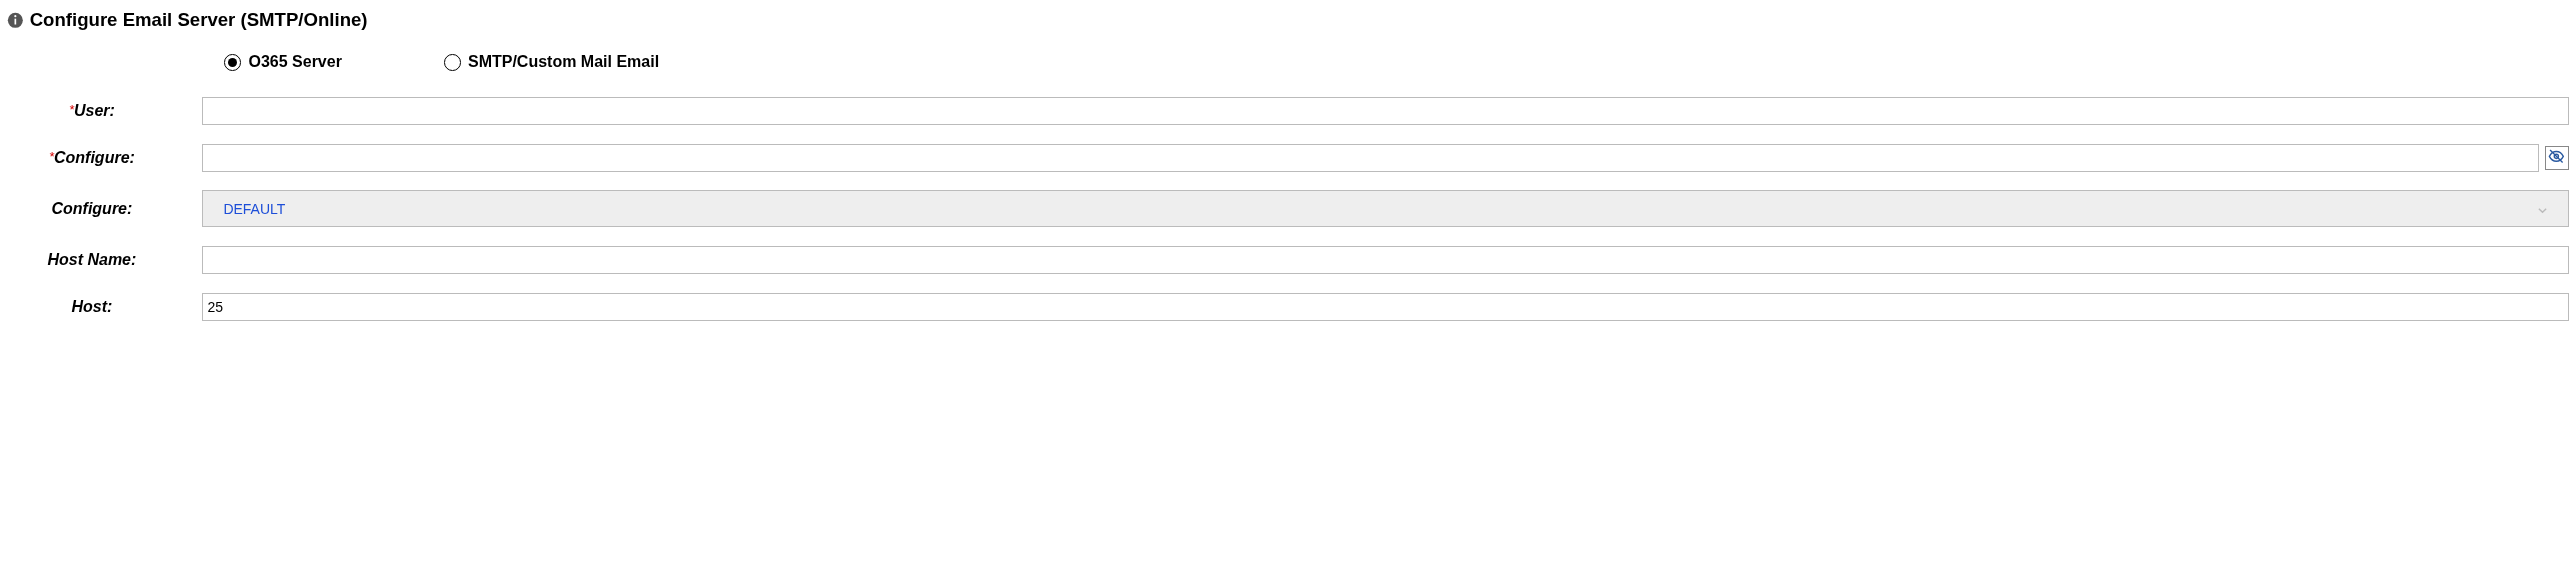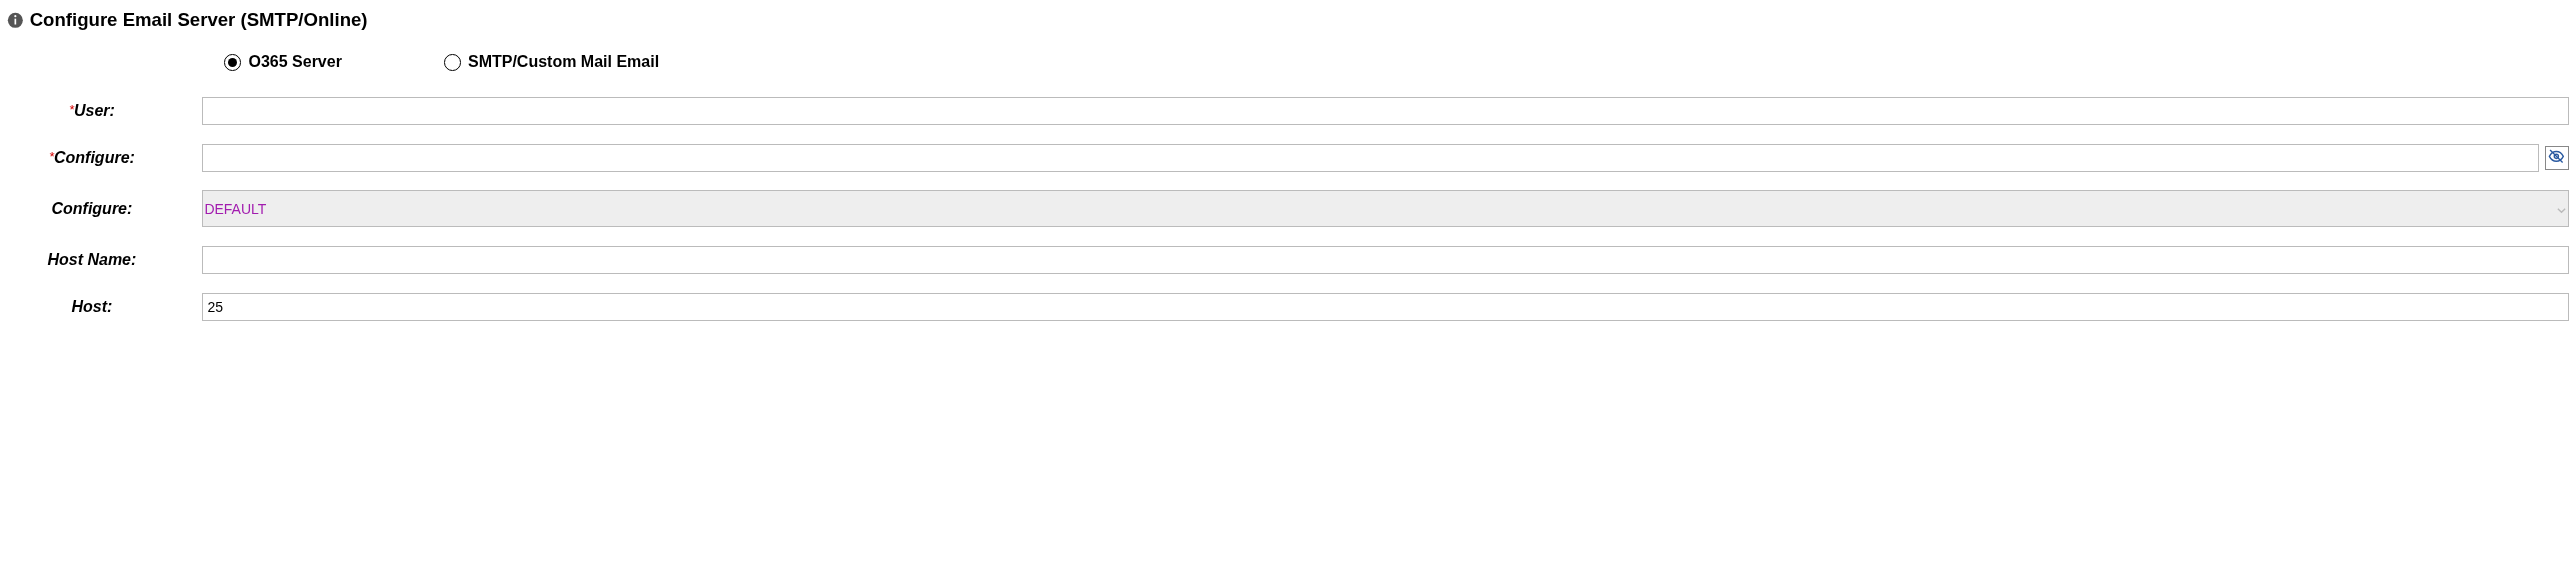--- a/index.html
+++ b/index.html
@@ -95,22 +95,22 @@
       border: 0.9px solid #bbb;
       padding: 0 4px;
       font-size: 14px;
       font-family: inherit;
     }
     .select-like {
       flex: 1;
       height: 37px;
       border: 0.9px solid #bbb;
       background: #eee;
-      color: #a21caf;
-      padding: 0 1px;
+      color: #1d4ed8;
+      padding: 0 20px;
       font-size: 14px;
       display: flex;
       align-items: center;
       justify-content: space-between;
       position: relative;
     }
     .select-chevron {
       width: 11px;
       height: 11px;
       flex-shrink: 0;

